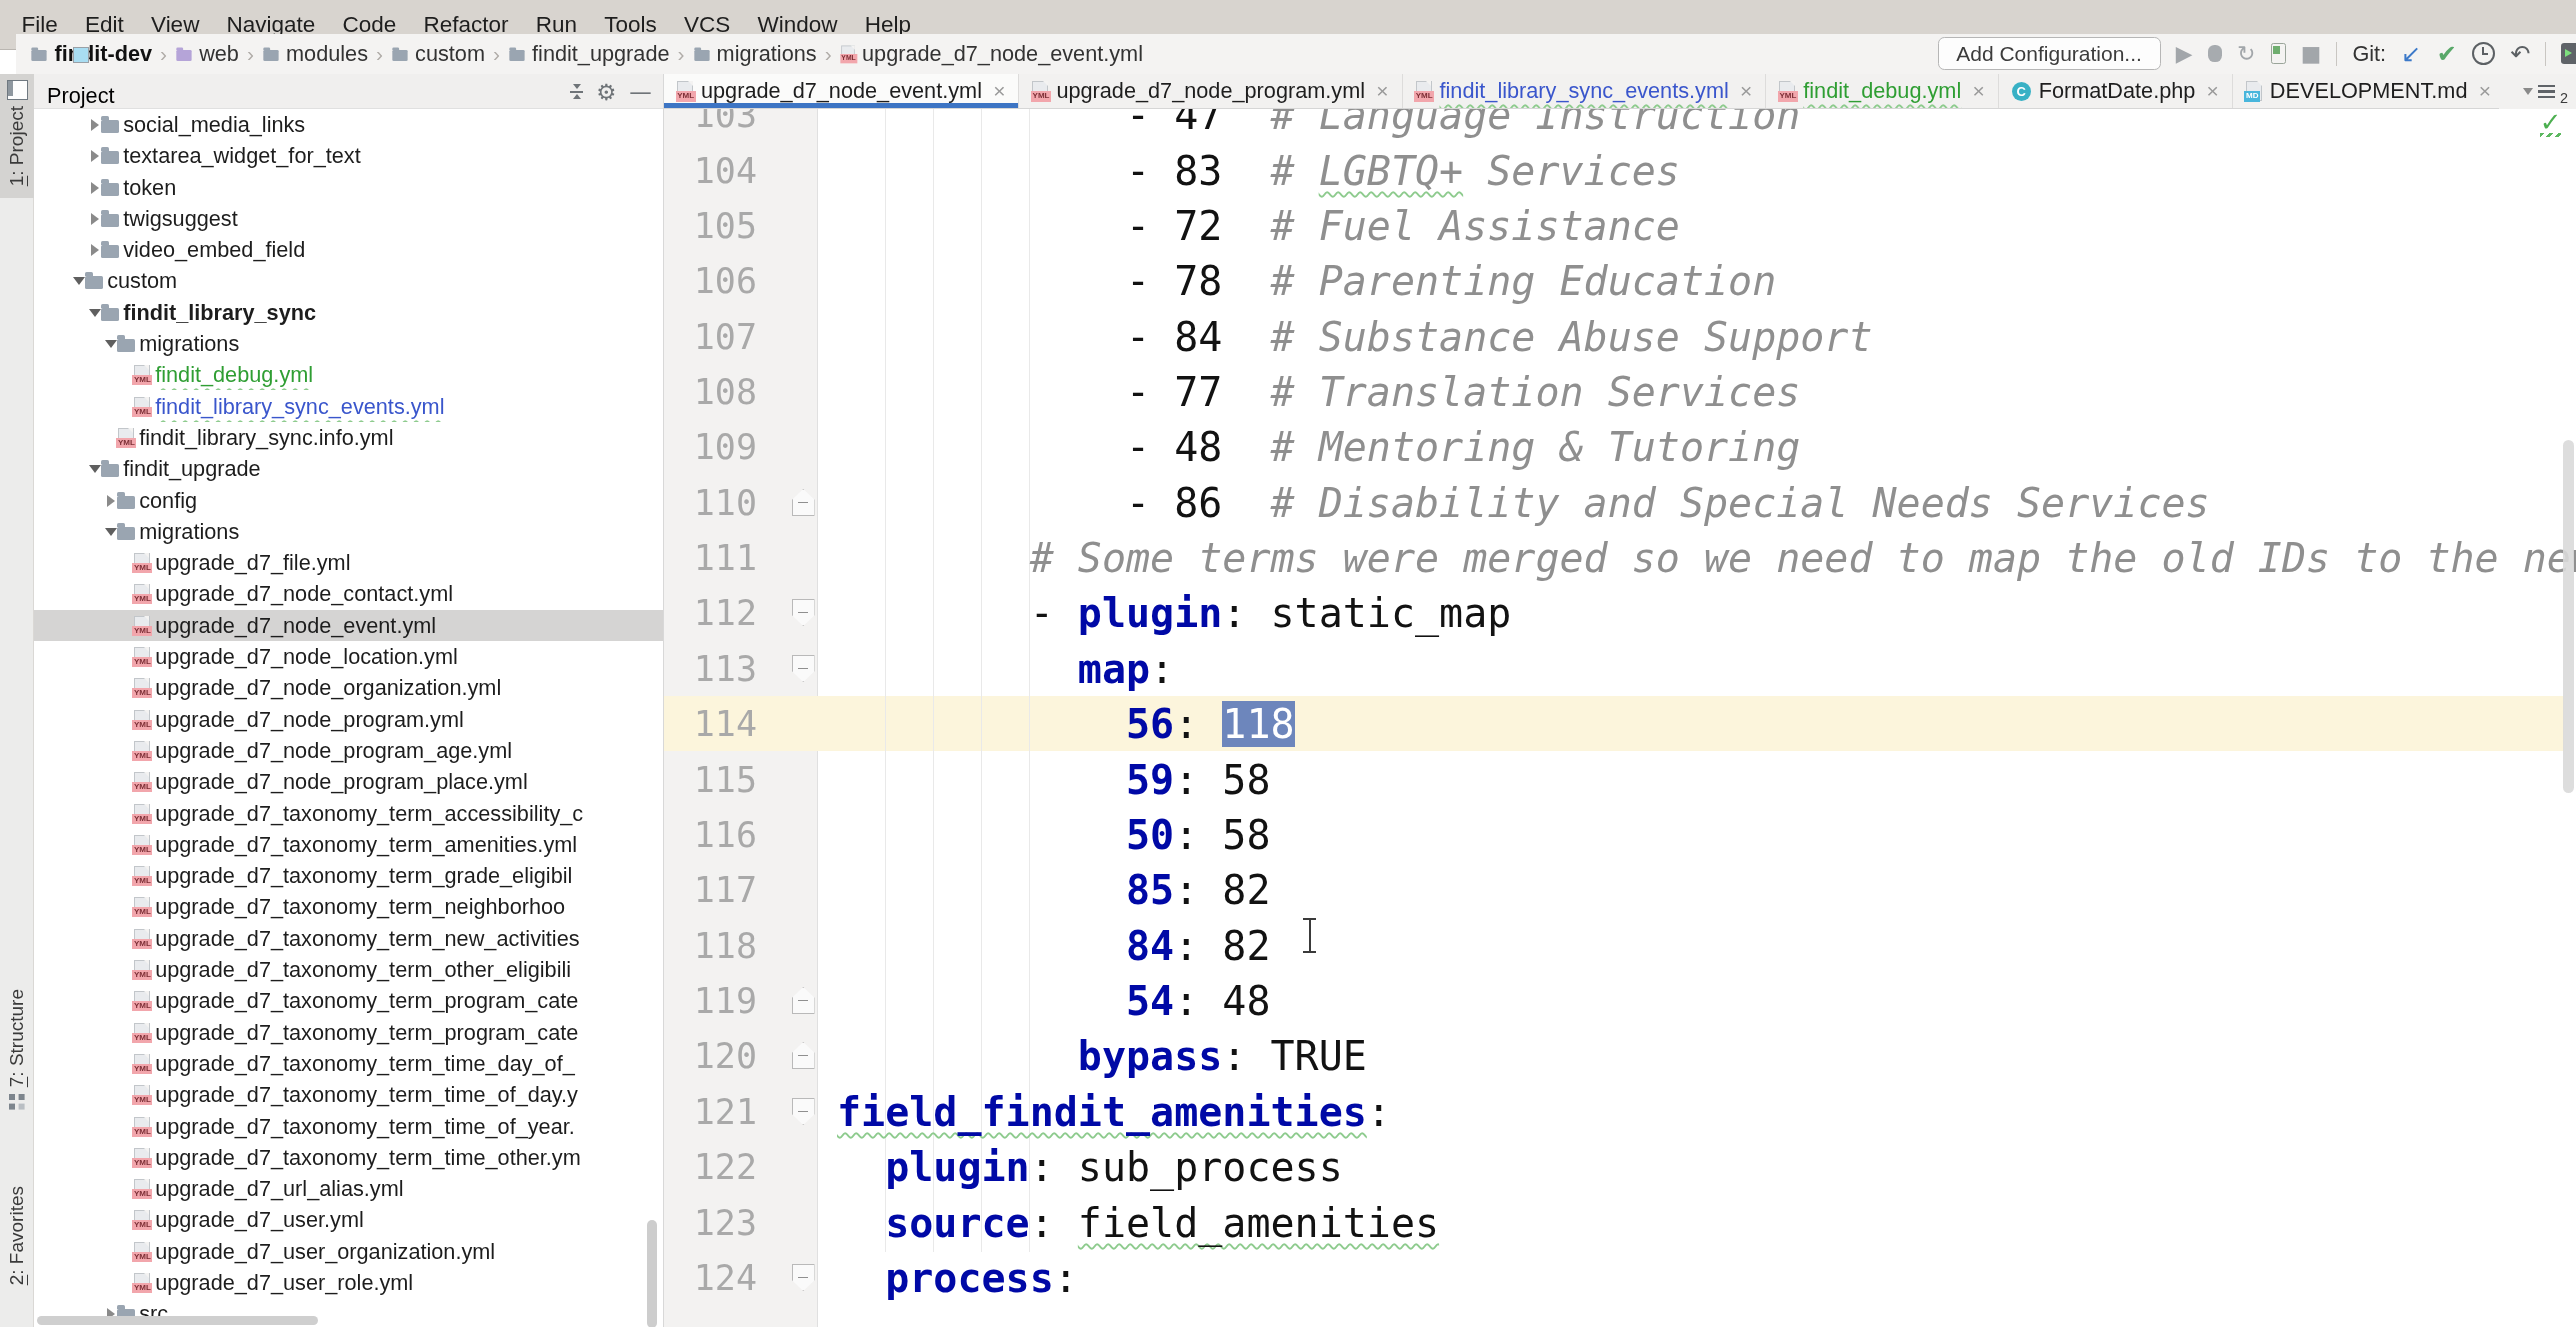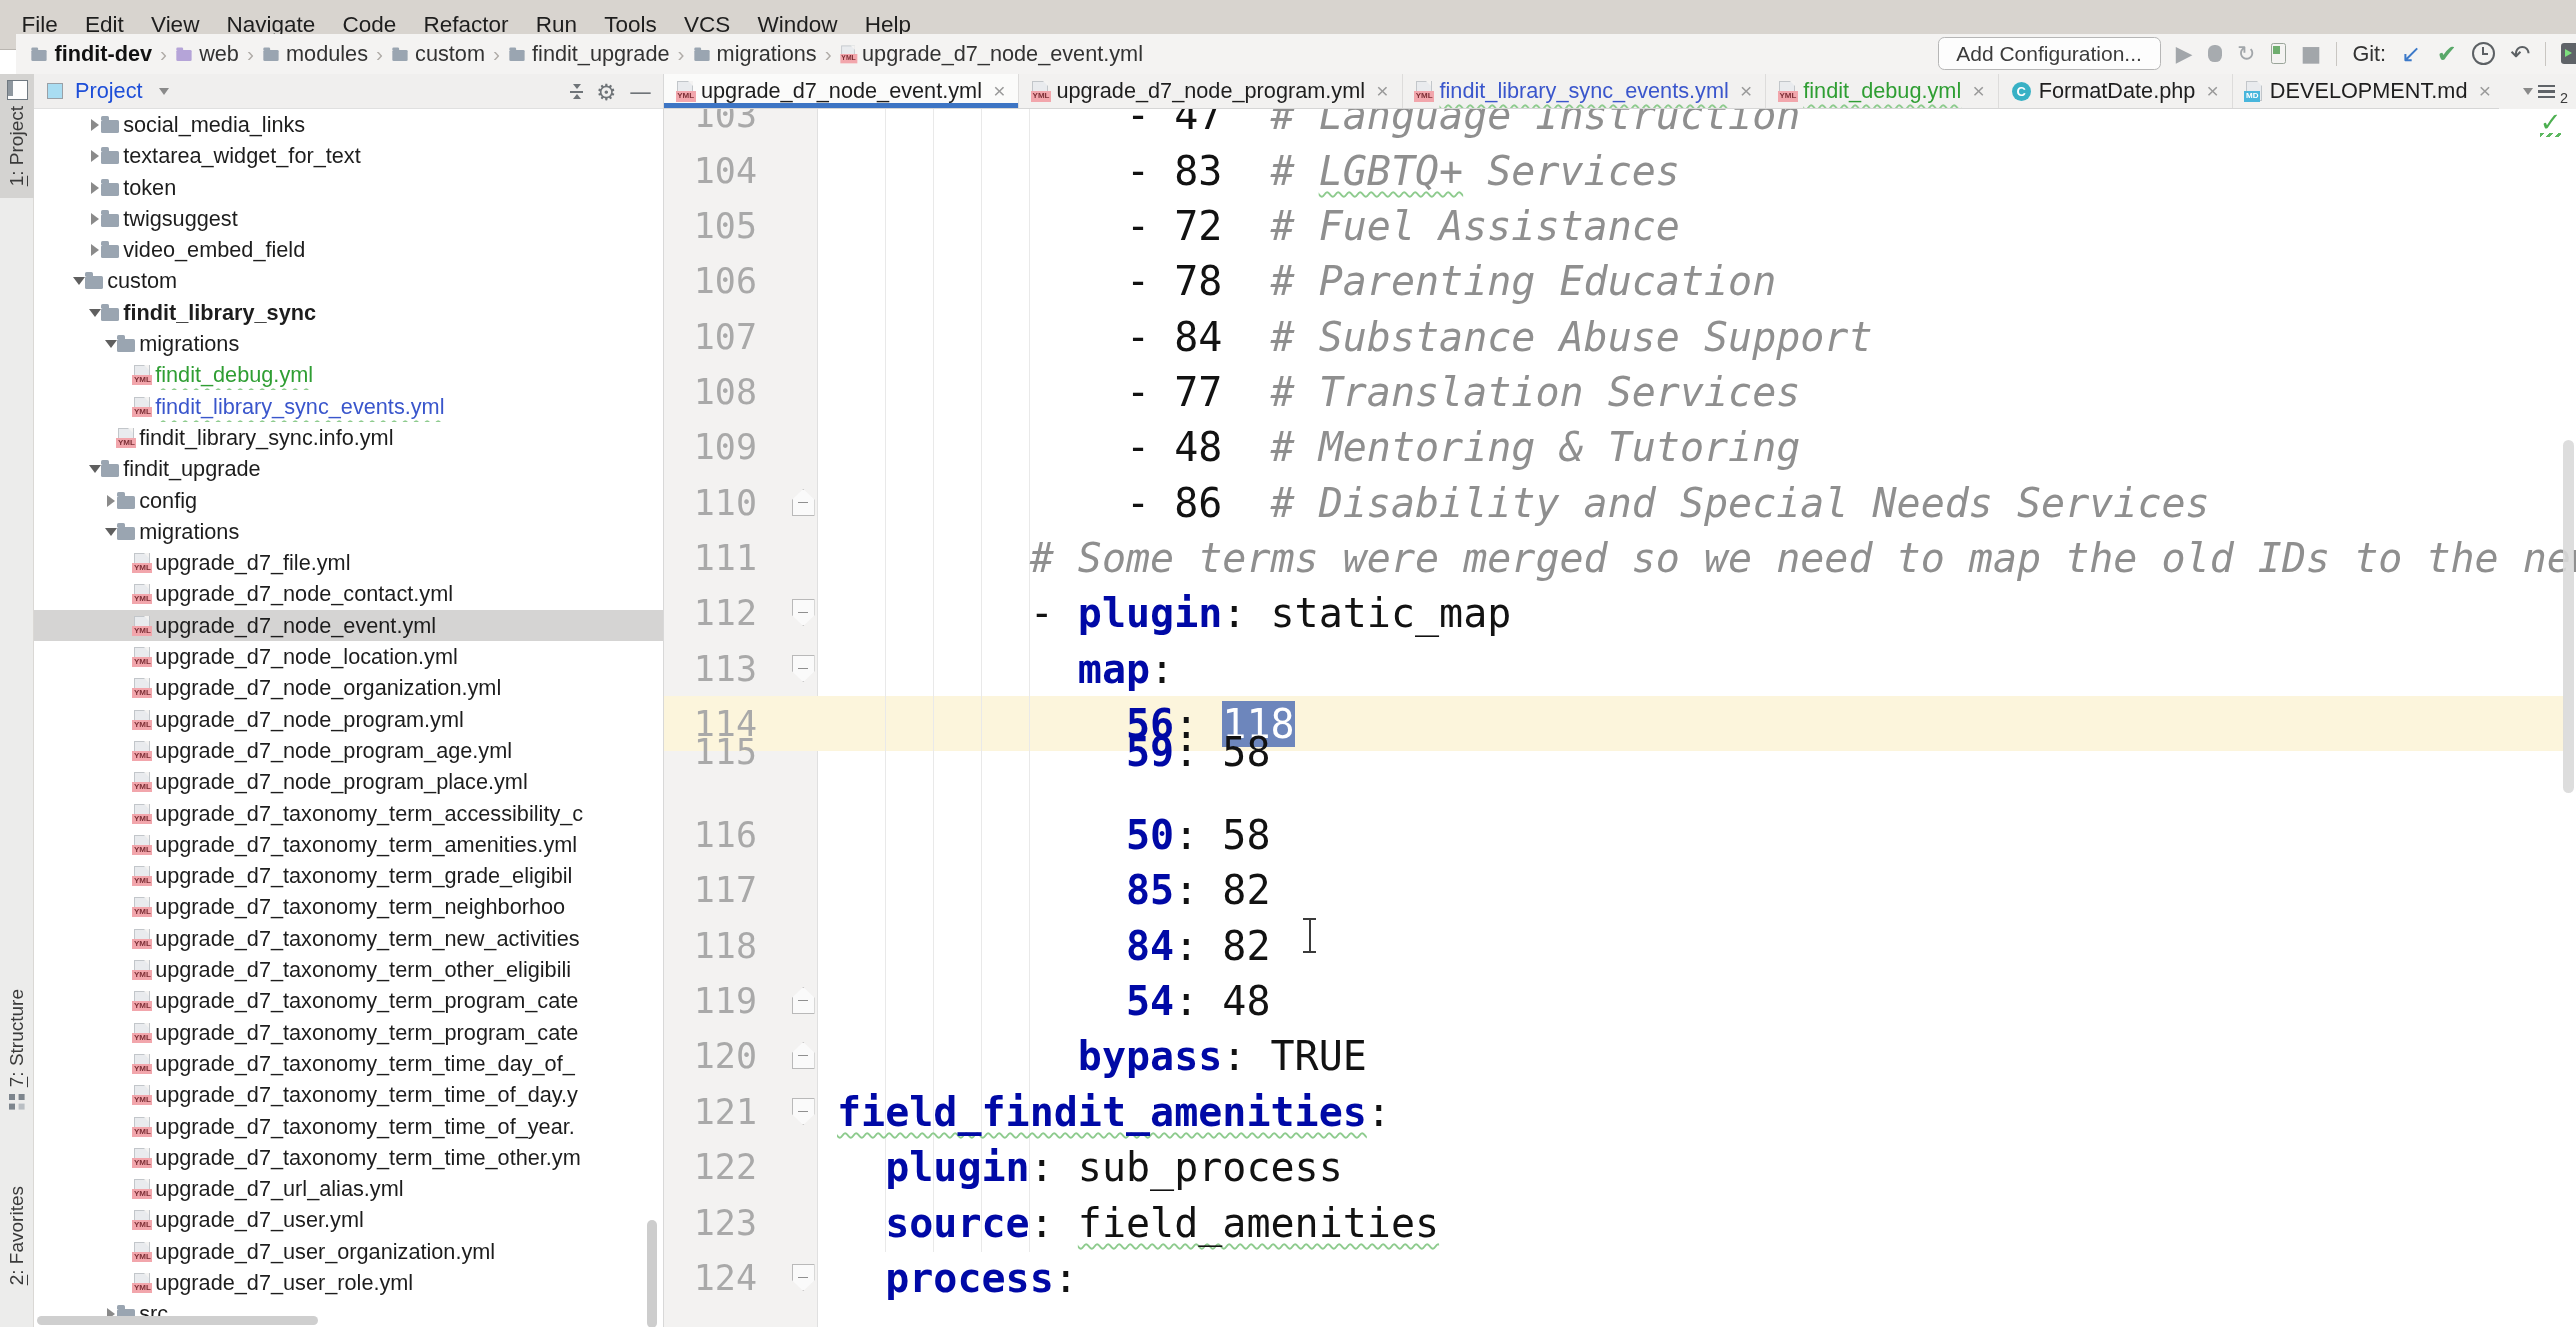--- a/index.html
+++ b/index.html
@@ -43,21 +43,21 @@
   .stripe-label u{text-decoration:underline;}
   .stripe-item.pressed{background:#d4d3d1;padding:6.4px 0 11.2px 0;}
   .win-icon{width:19px;height:17.7px;border:1.6px solid #6f7880;background:#fdfdfd;position:relative;}
   .win-icon:before{content:"";position:absolute;left:0;top:0;width:5.6px;height:14.4px;background:#8e979f;}
   .grid-icon{width:16px;height:16px;position:relative;}
   .grid-icon:before{content:"";position:absolute;left:0;top:0;width:6.4px;height:6.4px;background:#7d858d;box-shadow:9.6px 0 #7d858d,0 9.6px #7d858d,9.6px 9.6px #b9bec3;}
   
   #project-panel{position:absolute;left:34px;top:74px;width:629px;height:1253px;background:#fff;}
   #project-header{position:absolute;left:0;top:0;width:629px;height:35px;background:#f0efee;
                   border-bottom:0.8px solid #e0e0e0;display:flex;align-items:center;box-sizing:border-box;}
-  #project-title-wrap{display:flex;align-items:center;gap:12px;margin-left:13px;font-size:21.7px;color:#1d4ed8;}
+  #project-title-wrap{display:flex;align-items:center;gap:20px;margin-left:13px;font-size:21.7px;color:#000000;flex-direction:column;}
   .proj-icon{width:16px;height:16px;border:1.6px solid #9aa0a6;background:#a9ddf2;box-sizing:border-box;}
   .dd-arrow{width:0;height:0;border-left:5.6px solid transparent;border-right:5.6px solid transparent;border-top:7.2px solid #8a8a8a;margin-left:4.8px;}
   #project-header-icons{position:absolute;right:11.2px;top:0;height:35px;display:flex;align-items:center;gap:13px;}
   .collapse-all{display:flex;flex-direction:column;align-items:center;gap:1.6px;}
   .ca-bar{width:13px;height:2px;background:#6f7478;}
   .ca-up{width:0;height:0;border-left:4.8px solid transparent;border-right:4.8px solid transparent;border-bottom:5.6px solid #6f7478;}
   .ca-down{width:0;height:0;border-left:4.8px solid transparent;border-right:4.8px solid transparent;border-top:5.6px solid #6f7478;}
   .hdr-glyph{font-family:"DejaVu Sans",sans-serif;font-size:22.5px;color:#6f7478;}
   #tree{position:absolute;left:0;top:35px;width:629px;height:1218px;overflow:hidden;background:#fff;}
   .tree-row{position:absolute;left:0;width:629px;height:31px;display:flex;align-items:center;box-sizing:border-box;white-space:nowrap;overflow:hidden;}
@@ -701,21 +701,21 @@
         </div>
         <div class="code-row" style="top: 533px;">
           <span class="ln">113</span>
           <span class="fold down"></span>
           <span class="code"><span>          </span><span class="seg-k">map</span><span>:</span></span>
         </div>
         <div class="code-row" style="top: 588px;">
           <span class="ln">114</span>
           <span class="code"><span>            </span><span class="seg-k">56</span><span>: </span><span class="seg-sel">118</span></span>
         </div>
-        <div class="code-row" style="top: 616px; text-decoration: underline;">
+        <div class="code-row" style="top: 644px; text-decoration: underline;">
           <span class="ln">115</span>
           <span class="code"><span>            </span><span class="seg-k">59</span><span>: 58</span></span>
         </div>
         <div class="code-row" style="top: 699px;">
           <span class="ln">116</span>
           <span class="code"><span>            </span><span class="seg-k">50</span><span>: 58</span></span>
         </div>
         <div class="code-row" style="top: 754px;">
           <span class="ln">117</span>
           <span class="code"><span>            </span><span class="seg-k">85</span><span>: 82</span></span>

